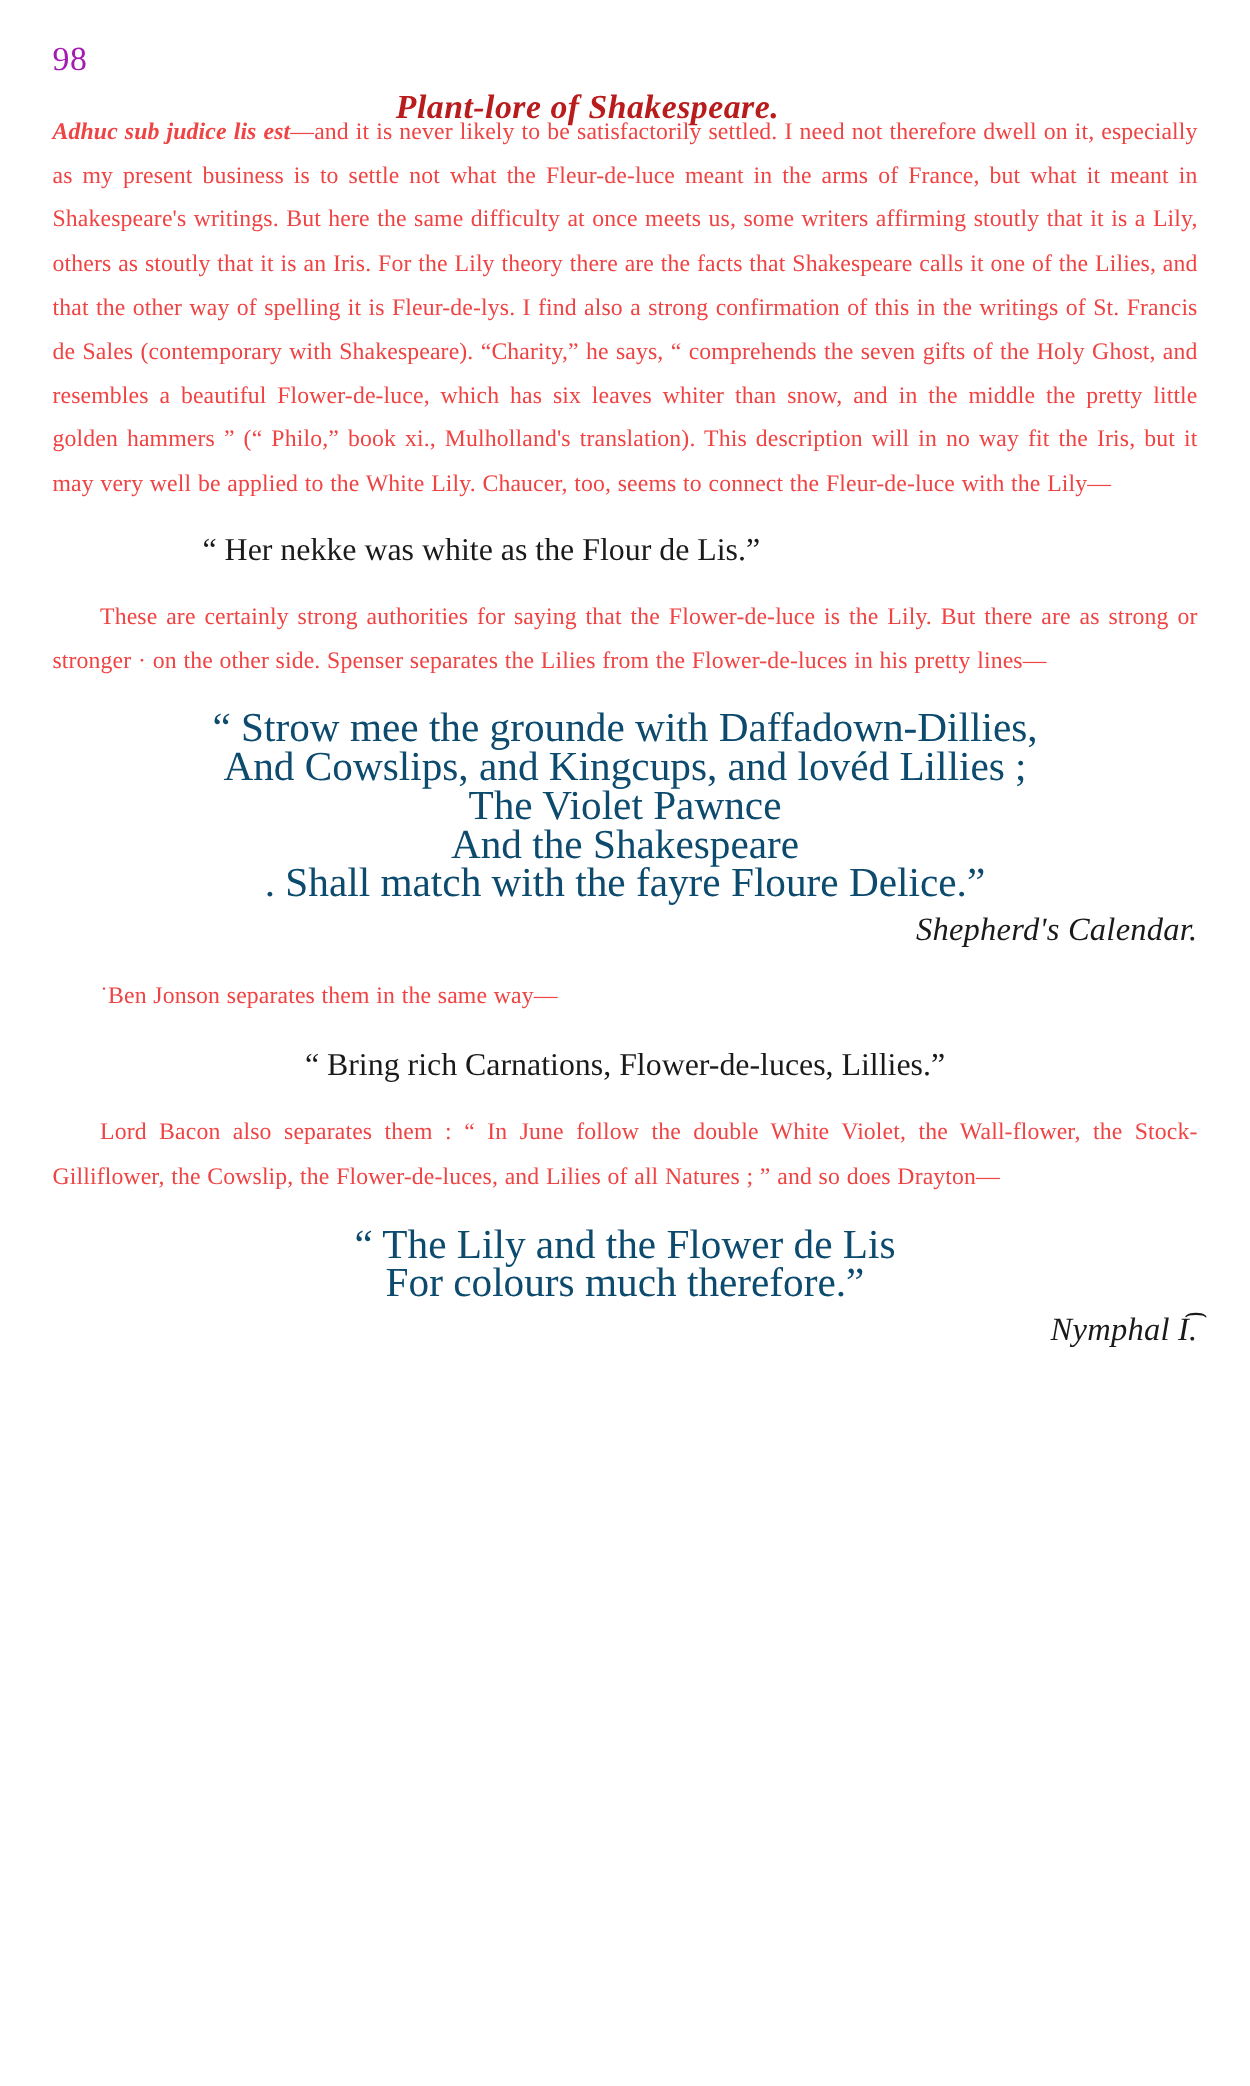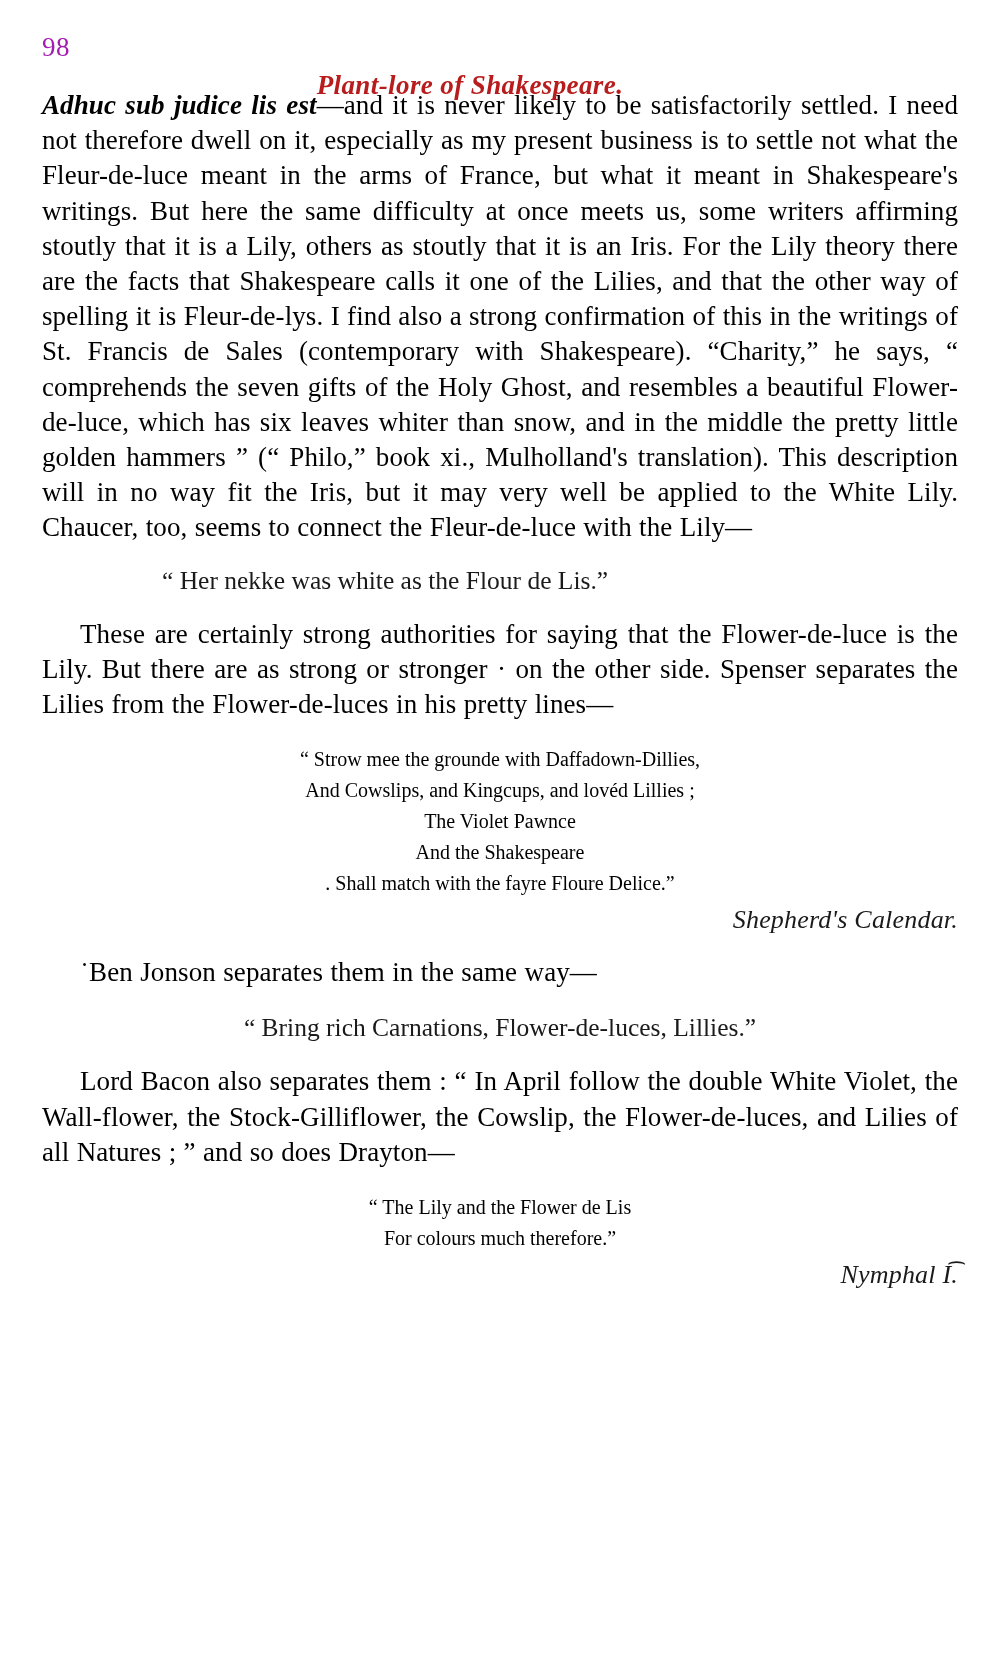--- a/index.html
+++ b/index.html
@@ -48,25 +48,25 @@
     letter-spacing: 0.4px;
     color: #b91c1c;
     transform: translateX(-30px);
     margin-top: 44px;
   }
   .body {
     margin: 0 42px;
     width: 916px;
   }
   p.para {
-    font-size: 27px;
+    font-size: 19px;
     line-height: 35.2px;
     text-align: justify;
     margin: 0;
-    color: #000000;
+    color: #ef4444;
     letter-spacing: 0.1px;
     word-spacing: 0.5px;
     -webkit-font-smoothing: none;
   }
   p.para.first {
     margin-top: 14px;
   }
   p.indent {
     text-indent: 38px;
   }
@@ -78,25 +78,25 @@
   }
   .quote.center {
     text-align: center;
     margin-top: 21px;
   }
   .quote.indent-1 {
     padding-left: 120px;
     text-align: left;
   }
   .verse {
-    font-size: 20px;
+    font-size: 33px;
     line-height: 31px;
     margin: 22px 0 0 0;
     text-align: center;
-    color: #000000;
+    color: #0c4a6e;
   }
   .verse div {
     white-space: pre-wrap;
   }
   .attrib {
     text-align: right;
     font-style: italic;
     font-weight: normal;
     font-size: 26px;
     margin-top: 6px;
@@ -139,21 +139,21 @@
     <div class="attrib">Shepherd's Calendar.</div>
 
     <div class="spacer-md"></div>
 
     <p class="para indent">˙Ben Jonson separates them in the same way—</p>
 
     <div class="quote center">“ Bring rich Carnations, Flower-de-luces, Lillies.”</div>
 
     <div class="spacer-md"></div>
 
-    <p class="para indent">Lord Bacon also separates them : “ In April follow the double White Violet, the Wall-flower, the Stock-Gilliflower, the Cowslip, the Flower-de-luces, and Lilies of all Natures ; ” and so does Drayton—</p>
+    <p class="para indent">Lord Bacon also separates them : “ In June follow the double White Violet, the Wall-flower, the Stock-Gilliflower, the Cowslip, the Flower-de-luces, and Lilies of all Natures ; ” and so does Drayton—</p>
 
     <div class="verse">
       <div>“ The Lily and the Flower de Lis</div>
       <div>For colours much therefore.”</div>
     </div>
 
     <div class="attrib">Nymphal I͡.</div>
 
   </div>
 

